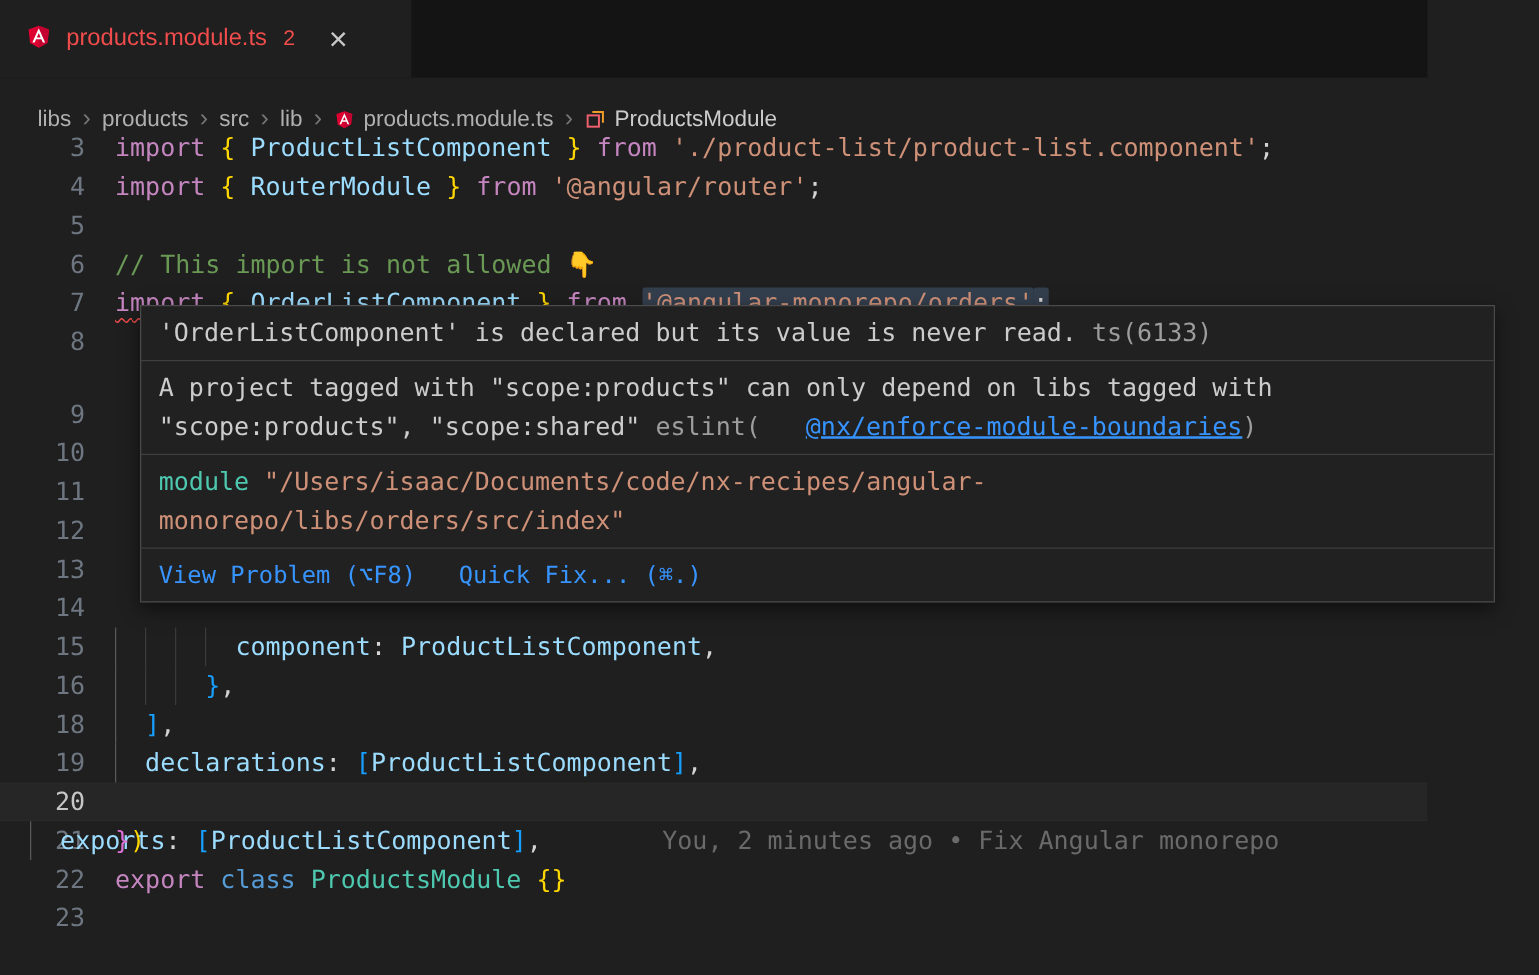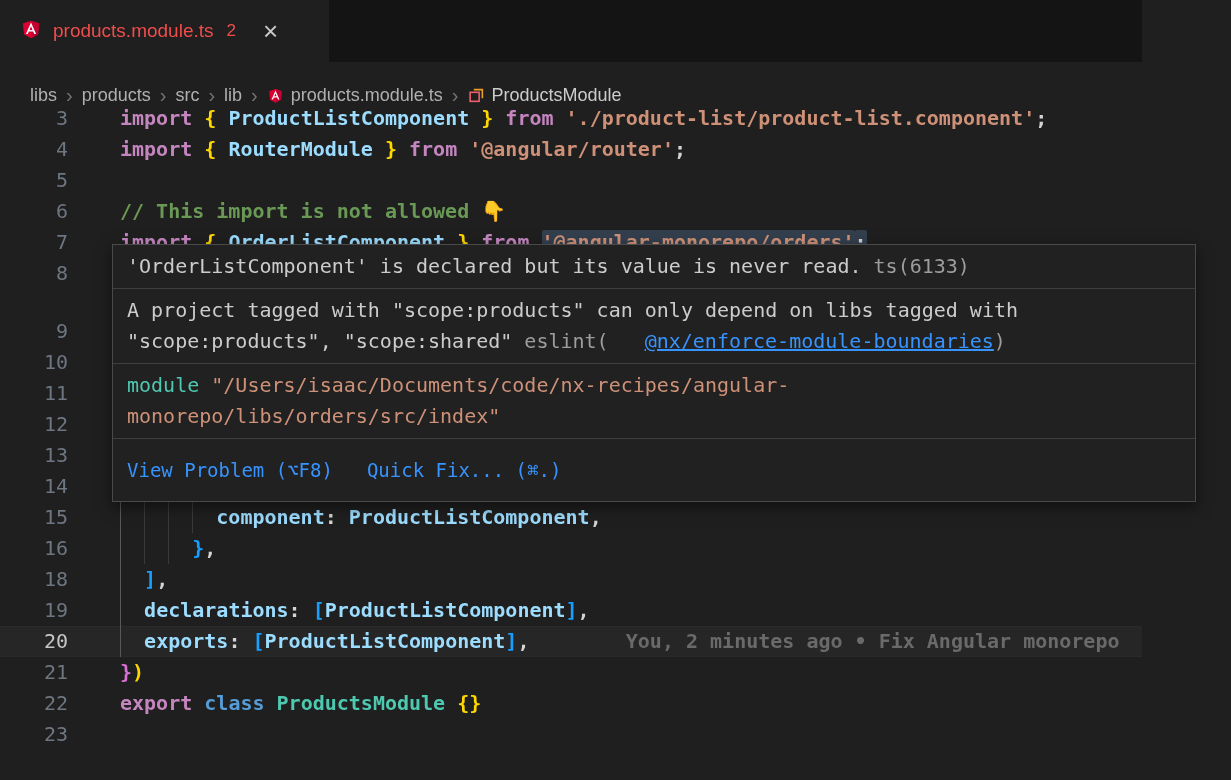--- a/index.html
+++ b/index.html
@@ -24,24 +24,24 @@
   .crumb-sep { color:#767676; font-size:20px; margin:0 9px; }
   .crumb svg { display:block; }
 
   
   .editor { position:absolute; top:100px; left:0; right:0; bottom:0;
             font-family:"DejaVu Sans Mono", monospace; font-size:20px; }
   .lines { padding-top:3px; }
   .row { display:flex; height:31px; line-height:31px; white-space:pre; }
   .row.gap { margin-bottom:27px; }
   .row.active { background:rgba(255,255,255,0.035);
-                box-shadow:inset 0 1px 0 #2a2a2a, inset 0 -1px 0 #2a2a2a; }
+                box-shadow:inset 0 1px 0 #2a2a2a, inset 0 -1px 0 #2a2a2a;flex-direction:column; }
   .num { width:68px; flex:none; text-align:right; color:#6e7681; font-size:20px; }
   .row.active .num { color:#c6c6c6; }
-  .code { margin-left:52px; position:relative; flex:1; white-space:pre;font-weight:bold; }
+  .code { margin-left:24px; position:relative; flex:1; white-space:pre; }
   .guide { position:absolute; top:0; bottom:0; width:1px; background:#3a3a3a; }
   .guide.g0 { background:#585858; }
 
   .tk-kw   { color:#C586C0; }
   .tk-kw2  { color:#569CD6; }
   .tk-id   { color:#9CDCFE; }
   .tk-cls  { color:#4EC9B0; }
   .tk-str  { color:#CE9178; }
   .tk-cmt  { color:#6A9955; }
   .tk-pun  { color:#D4D4D4; }
@@ -56,21 +56,21 @@
   
   .hover { position:absolute; left:112px; top:144px; width:1084px; z-index:10;
            background:#212121; border:1px solid #4a4a4a; color:#cccccc;
            font-size:20px; box-shadow:0 5px 14px rgba(0,0,0,0.5); }
   .hv-sec { padding:6px 14px; line-height:31px; }
   .hv-sec + .hv-sec { border-top:1px solid #3f3f3f; }
   .hv-src { color:#9d9d9d; }
   .hv-link { color:#3794ff; text-decoration:underline; cursor:pointer;margin-left:36px; }
   .hv-kw { color:#4EC9B0; }
   .hv-str { color:#CE9178; }
-  .hv-actions { border-top:1px solid #3f3f3f; padding:17px 14px; line-height:28px; display:flex; gap:34px;
+  .hv-actions { border-top:1px solid #3f3f3f; padding:7px 14px; line-height:28px; display:flex; gap:34px;
                 font-size:19px; }
   .hv-actions span { color:#3794ff; cursor:pointer; white-space:pre; }
 </style>
 </head>
 <body>
 
 <div class="window">
 
   <div class="tabbar">
     <div class="tab">

